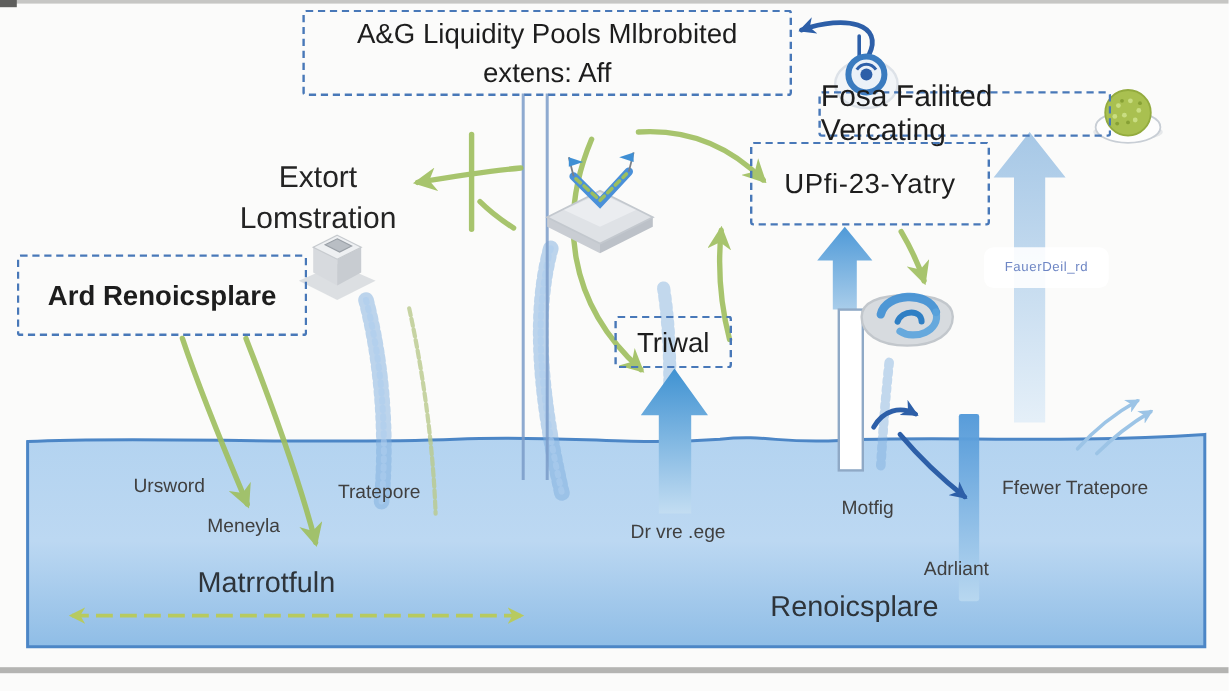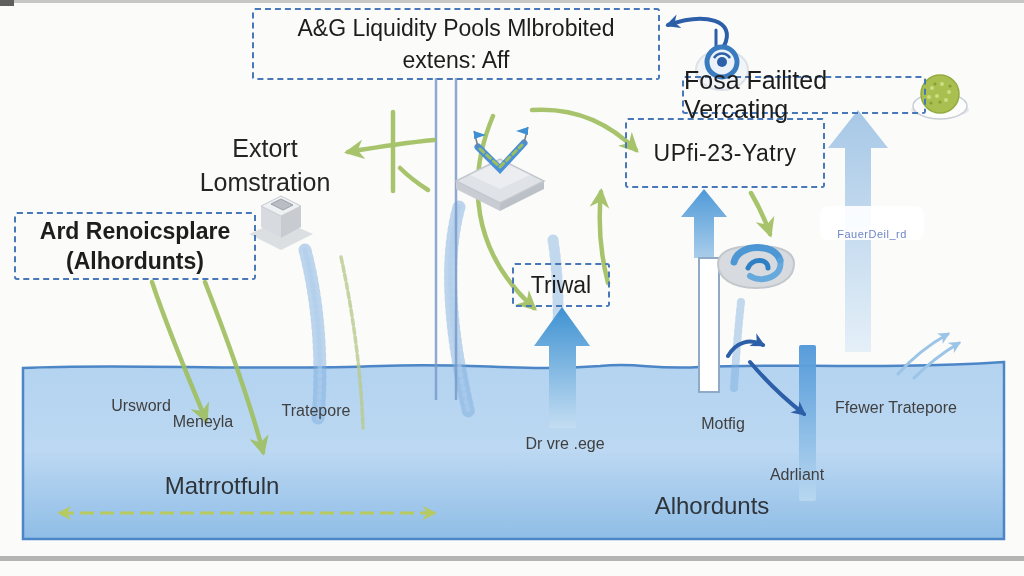--- a/index.html
+++ b/index.html
@@ -25,28 +25,28 @@
   #renoics-box .tline{line-height:30px;}
   #triwal-box{left:512px;top:263px;width:94px;height:40px;font-size:23px;}
   #miocoi-box{left:628px;top:292px;width:310px;height:72px;font-size:25px;justify-content:flex-start;padding-top:12px;box-sizing:border-box;}
 
   .free-text{position:absolute;color:#242424;text-align:center;z-index:2;}
   #extort{left:160px;top:131px;width:210px;font-size:25px;line-height:34px;}
 
   #fauerdeil{
     position:absolute;left:820px;top:206px;width:104px;height:34px;
     background:rgba(255,255,255,.9);border-radius:8px;z-index:2;
-    display:flex;align-items:flex-end;justify-content:center;
+    display:flex;align-items:center;justify-content:center;
     font-size:11px;color:#6e86c4;letter-spacing:.5px;
   }
 
   .wlabel{position:absolute;transform:translateX(-50%);color:#404040;font-size:16px;z-index:2;white-space:nowrap;}
   .wlabel.big{font-size:24px;color:#2e343a;}
   #lab-ursword{left:141px;top:397px;}
-  #lab-meneyla{left:203px;top:413px;}
+  #lab-meneyla{left:203px;top:430px;}
   #lab-mosontbirg{left:316px;top:402px;}
   #lab-matrrotfuln{left:222px;top:472px;}
   #lab-drvre{left:565px;top:435px;}
   #lab-motfig{left:723px;top:415px;}
   #lab-adrliant{left:797px;top:466px;}
   #lab-ffewer{left:896px;top:399px;}
   #lab-artrrotiug{left:712px;top:492px;}
 </style>
 </head>
 <body>
@@ -214,21 +214,20 @@
   <div class="dbox" id="fosa-box">
     <div>Fosa Failited Vercating</div>
   </div>
 
   <div class="dbox" id="upfi-box">
     <div>UPfi-23-Yatry</div>
   </div>
 
   <div class="dbox" id="renoics-box">
     <div class="tline">Ard Renoicsplare</div>
-    <div class="tline">(Alhordunts)</div>
   </div>
 
   <div class="dbox" id="triwal-box">
     <div>Triwal</div>
   </div>
 
 
   <div class="free-text" id="extort">
     <div>Extort</div>
     <div>Lomstration</div>
@@ -239,15 +238,15 @@
   </div>
 
   <div class="wlabel" id="lab-ursword">Ursword</div>
   <div class="wlabel" id="lab-meneyla">Meneyla</div>
   <div class="wlabel" id="lab-mosontbirg">Tratepore</div>
   <div class="wlabel big" id="lab-matrrotfuln">Matrrotfuln</div>
   <div class="wlabel" id="lab-drvre">Dr vre .ege</div>
   <div class="wlabel" id="lab-motfig">Motfig</div>
   <div class="wlabel" id="lab-adrliant">Adrliant</div>
   <div class="wlabel" id="lab-ffewer">Ffewer Tratepore</div>
-  <div class="wlabel big" id="lab-artrrotiug">Alhordunts</div>
+  <div class="wlabel big" id="lab-artrrotiug">Renoicsplare</div>
 
 </div>
 
 </body></html>

